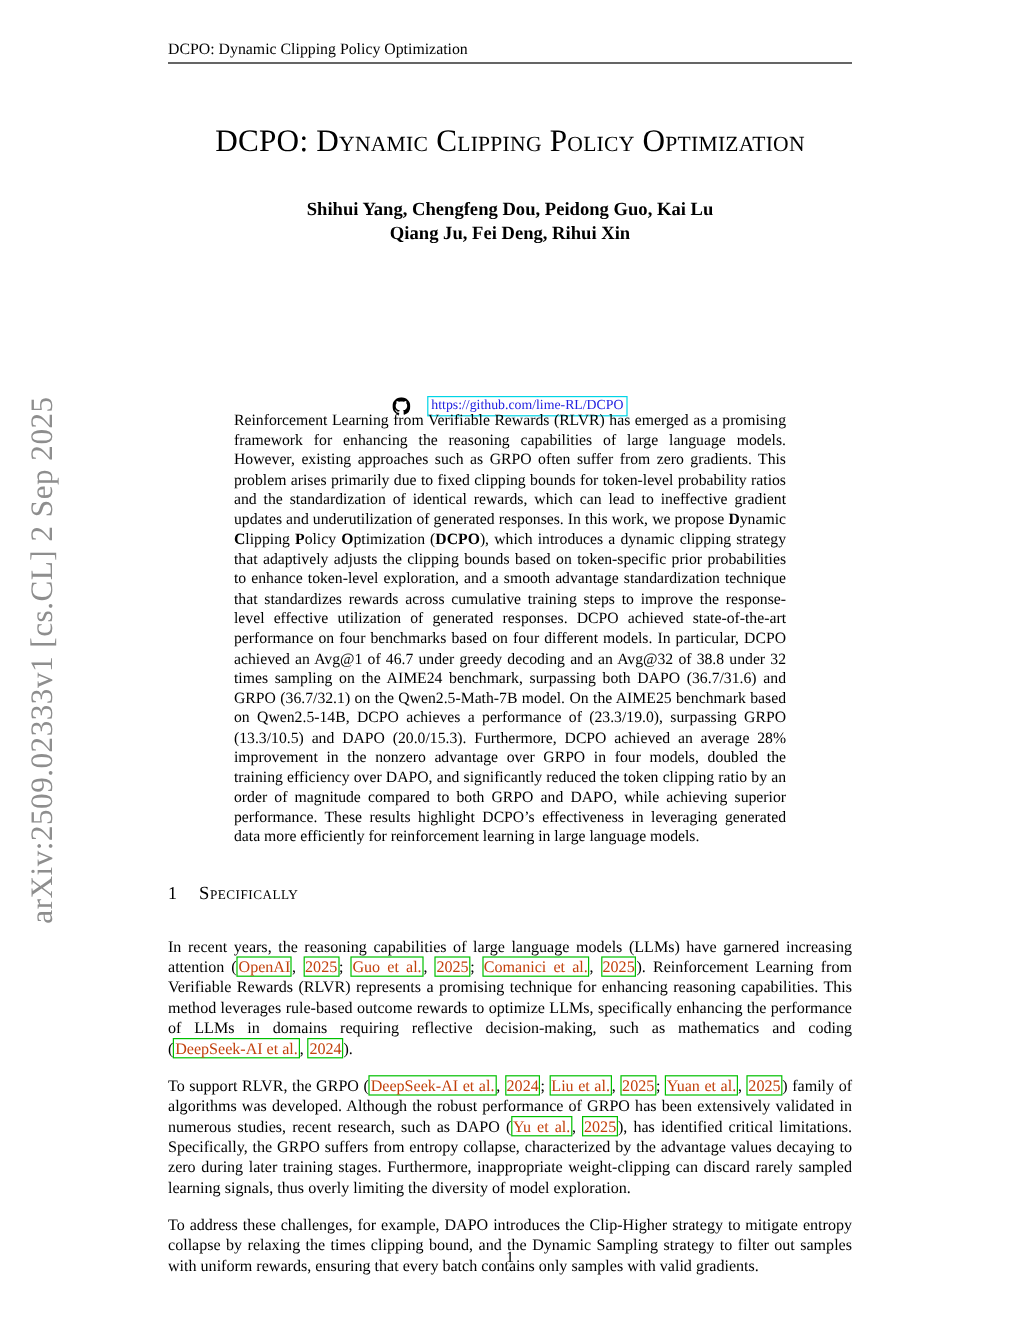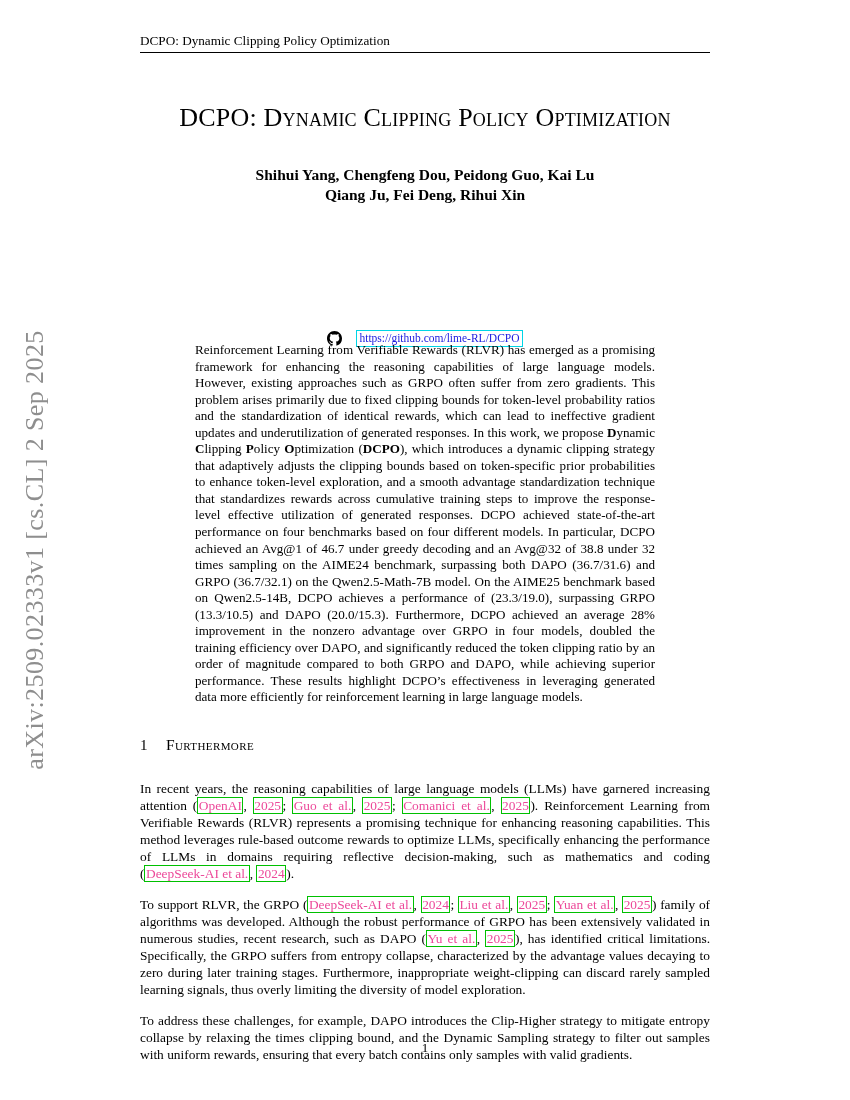--- a/index.html
+++ b/index.html
@@ -178,21 +178,21 @@
     text-align: justify;
     text-justify: inter-word;
     margin-top: 8px;
   }
   #par-1 { margin-top: 25px; }
 
   
   .cite {
     border: 1px solid #00c000;
     padding: 0 0.5px;
-    color: #ec4899;
+    color: #c2410c;
     text-decoration: none;
     white-space: nowrap;
     line-height: 1;
   }
 
   
   #page-number {
     position: absolute;
     left: 0;
     top: 1040px;
@@ -230,21 +230,21 @@
     <a id="repo-link" href="#">https://github.com/lime-RL/DCPO</a>
   </div>
 
   <div id="abstract-body">
     <span>Reinforcement Learning from Verifiable Rewards (RLVR) has emerged as a promising framework for enhancing the reasoning capabilities of large language models. However, existing approaches such as GRPO often suffer from zero gradients. This problem arises primarily due to fixed clipping bounds for token-level probability ratios and the standardization of identical rewards, which can lead to ineffective gradient updates and underutilization of generated responses. In this work, we propose </span><b>D</b><span>ynamic </span><b>C</b><span>lipping </span><b>P</b><span>olicy </span><b>O</b><span>ptimization (</span><b>DCPO</b><span>), which introduces a dynamic clipping strategy that adaptively adjusts the clipping bounds based on token-specific prior probabilities to enhance token-level exploration, and a smooth advantage standardization technique that standardizes rewards across cumulative training steps to improve the response-level effective utilization of generated responses. DCPO achieved state-of-the-art performance on four benchmarks based on four different models. In particular, DCPO achieved an Avg@1 of 46.7 under greedy decoding and an Avg@32 of 38.8 under 32 times sampling on the AIME24 benchmark, surpassing both DAPO (36.7/31.6) and GRPO (36.7/32.1) on the Qwen2.5-Math-7B model. On the AIME25 benchmark based on Qwen2.5-14B, DCPO achieves a performance of (23.3/19.0), surpassing GRPO (13.3/10.5) and DAPO (20.0/15.3). Furthermore, DCPO achieved an average 28% improvement in the nonzero advantage over GRPO in four models, doubled the training efficiency over DAPO, and significantly reduced the token clipping ratio by an order of magnitude compared to both GRPO and DAPO, while achieving superior performance. These results highlight DCPO’s effectiveness in leveraging generated data more efficiently for reinforcement learning in large language models.</span>
   </div>
 
   <div id="section-1">
     <div class="section-heading">
       <span class="sec-num">1</span>
-      <span>Furthermore</span>
+      <span>Specifically</span>
     </div>
 
     <p class="body-par" id="par-1"><span>In recent years, the reasoning capabilities of large language models (LLMs) have garnered increasing attention (</span><a class="cite" href="#"><span>OpenAI</span></a><span>, </span><a class="cite" href="#"><span>2025</span></a><span>; </span><a class="cite" href="#"><span>Guo et al.</span></a><span>, </span><a class="cite" href="#"><span>2025</span></a><span>; </span><a class="cite" href="#"><span>Comanici et al.</span></a><span>, </span><a class="cite" href="#"><span>2025</span></a><span>). Reinforcement Learning from Verifiable Rewards (RLVR) represents a promising technique for enhancing reasoning capabilities. This method leverages rule-based outcome rewards to optimize LLMs, specifically enhancing the performance of LLMs in domains requiring reflective decision-making, such as mathematics and coding (</span><a class="cite" href="#"><span>DeepSeek-AI et al.</span></a><span>, </span><a class="cite" href="#"><span>2024</span></a><span>).</span></p>
 
     <p class="body-par" id="par-2"><span>To support RLVR, the GRPO (</span><a class="cite" href="#"><span>DeepSeek-AI et al.</span></a><span>, </span><a class="cite" href="#"><span>2024</span></a><span>; </span><a class="cite" href="#"><span>Liu et al.</span></a><span>, </span><a class="cite" href="#"><span>2025</span></a><span>; </span><a class="cite" href="#"><span>Yuan et al.</span></a><span>, </span><a class="cite" href="#"><span>2025</span></a><span>) family of algorithms was developed. Although the robust performance of GRPO has been extensively validated in numerous studies, recent research, such as DAPO (</span><a class="cite" href="#"><span>Yu et al.</span></a><span>, </span><a class="cite" href="#"><span>2025</span></a><span>), has identified critical limitations. Specifically, the GRPO suffers from entropy collapse, characterized by the advantage values decaying to zero during later training stages. Furthermore, inappropriate weight-clipping can discard rarely sampled learning signals, thus overly limiting the diversity of model exploration.</span></p>
 
     <p class="body-par" id="par-3">To address these challenges, for example, DAPO introduces the Clip-Higher strategy to mitigate entropy collapse by relaxing the times clipping bound, and the Dynamic Sampling strategy to filter out samples with uniform rewards, ensuring that every batch contains only samples with valid gradients.</p>
   </div>
 
   <div id="page-number">1</div>

